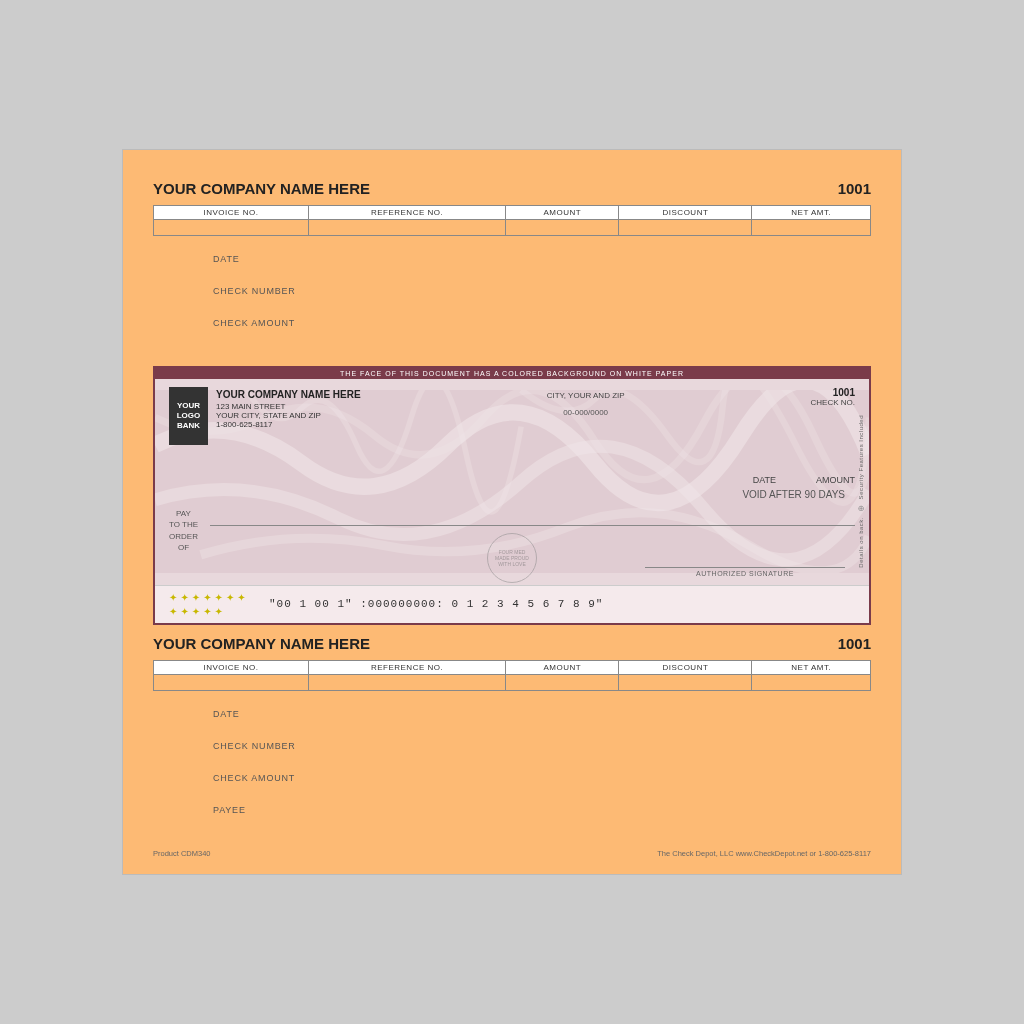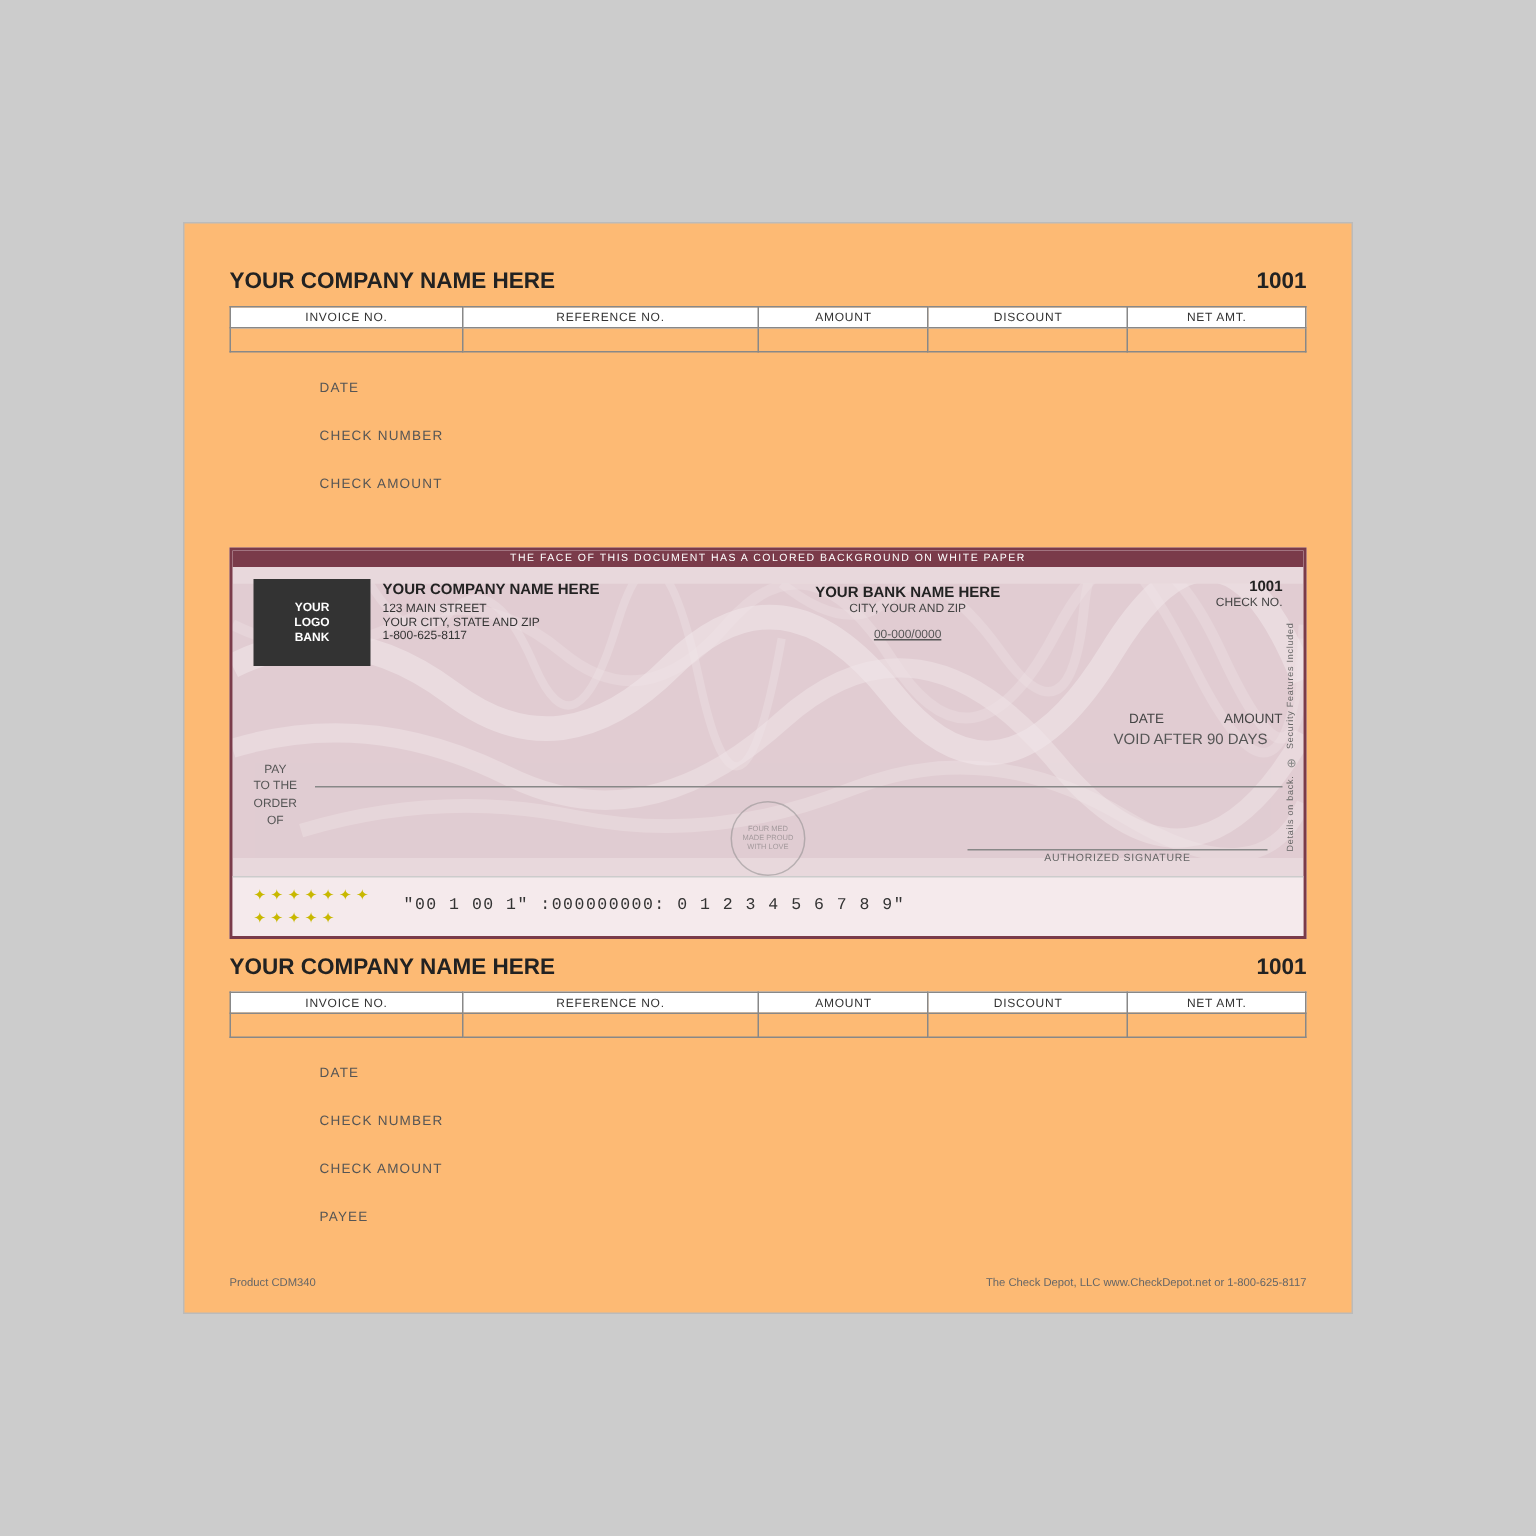--- a/index.html
+++ b/index.html
@@ -98,21 +98,21 @@
       justify-content: space-between;
       align-items: flex-start;
       margin-bottom: 6px;
     }
     .check-left {
       display: flex;
       align-items: flex-start;
       gap: 8px;
     }
     .logo-box {
-      width: 78px;
+      width: 39px;
       height: 58px;
       background: #333;
       display: flex;
       flex-direction: column;
       align-items: center;
       justify-content: center;
       color: #fff;
       font-size: 8px;
       font-weight: bold;
       line-height: 1.3;
@@ -133,21 +133,20 @@
       text-align: center;
       font-size: 8px;
       color: #555;
       flex: 1;
       padding-top: 4px;
     }
     .check-routing {
       font-size: 8px;
       color: #555;
       margin-top: 8px;
-      text-decoration: underline;
     }
     .check-right {
       text-align: right;
       font-size: 10px;
       font-weight: bold;
       color: #222;
     }
     .check-no-label {
       font-size: 8px;
       color: #444;
@@ -350,21 +349,20 @@
           </div>
           <div>
             <div class="check-company-info">YOUR COMPANY NAME HERE</div>
             <div class="check-company-sub">123 MAIN STREET</div>
             <div class="check-company-sub">YOUR CITY, STATE AND ZIP</div>
             <div class="check-company-sub">1-800-625-8117</div>
           </div>
         </div>
 
         <div class="check-center">
-          <div style="font-weight:bold; font-size:10px; color:#222;">YOUR BANK NAME HERE</div>
           <div style="font-size:8px; color:#444;">CITY, YOUR AND ZIP</div>
           <div class="check-routing">00-000/0000</div>
         </div>
 
         <div class="check-right">
           <div>1001</div>
           <div class="check-no-label">CHECK NO.</div>
         </div>
       </div>
 

